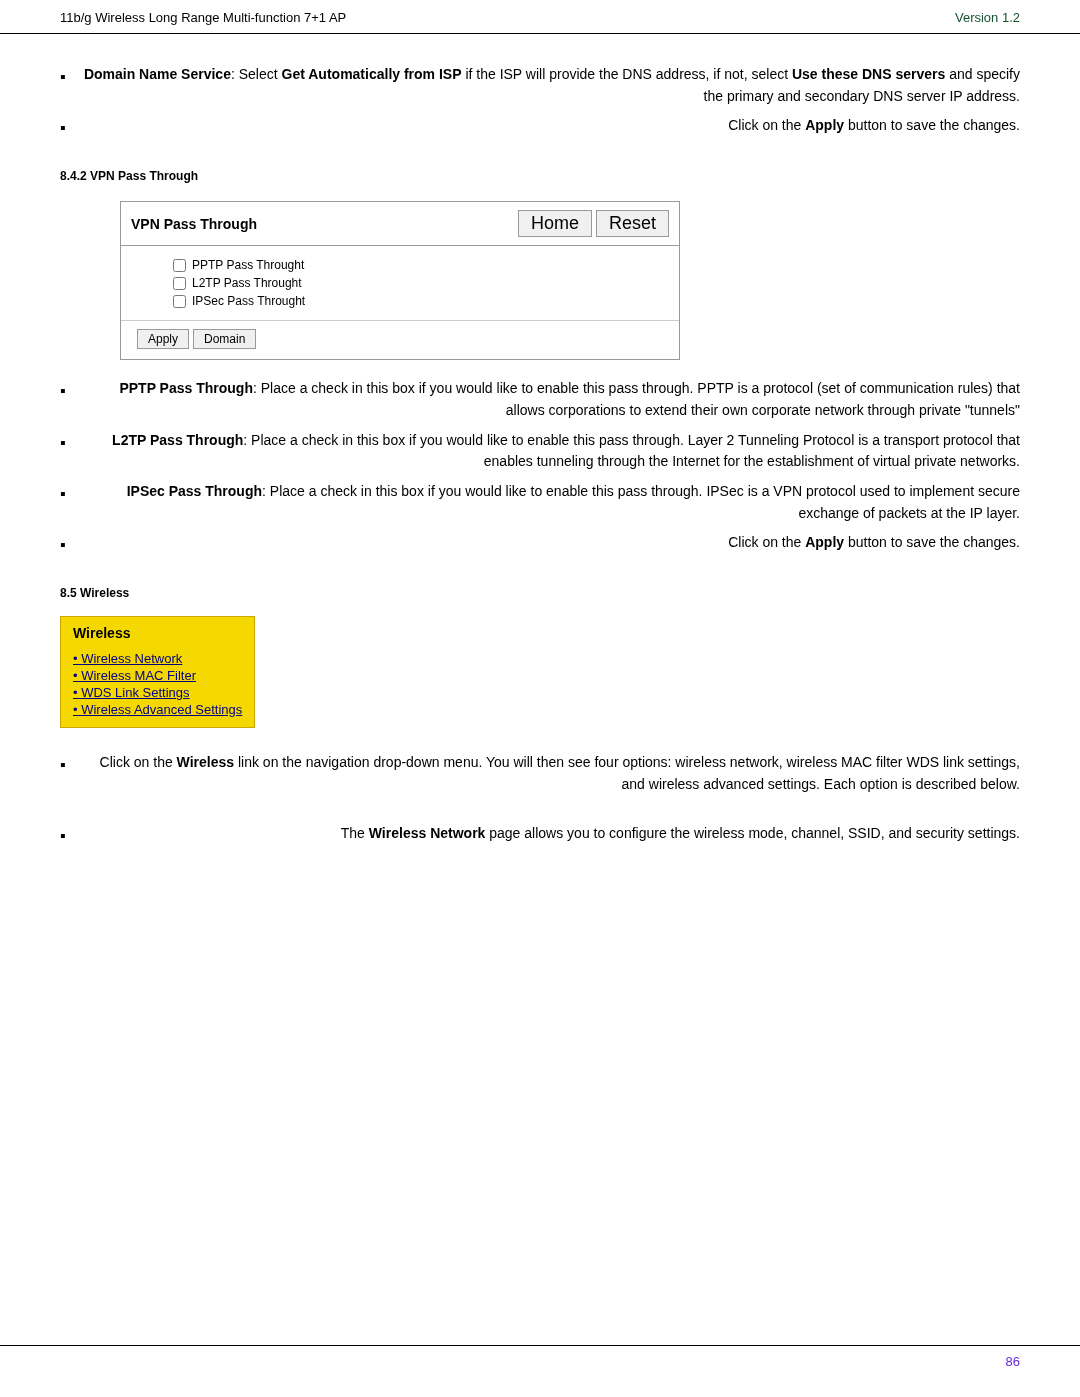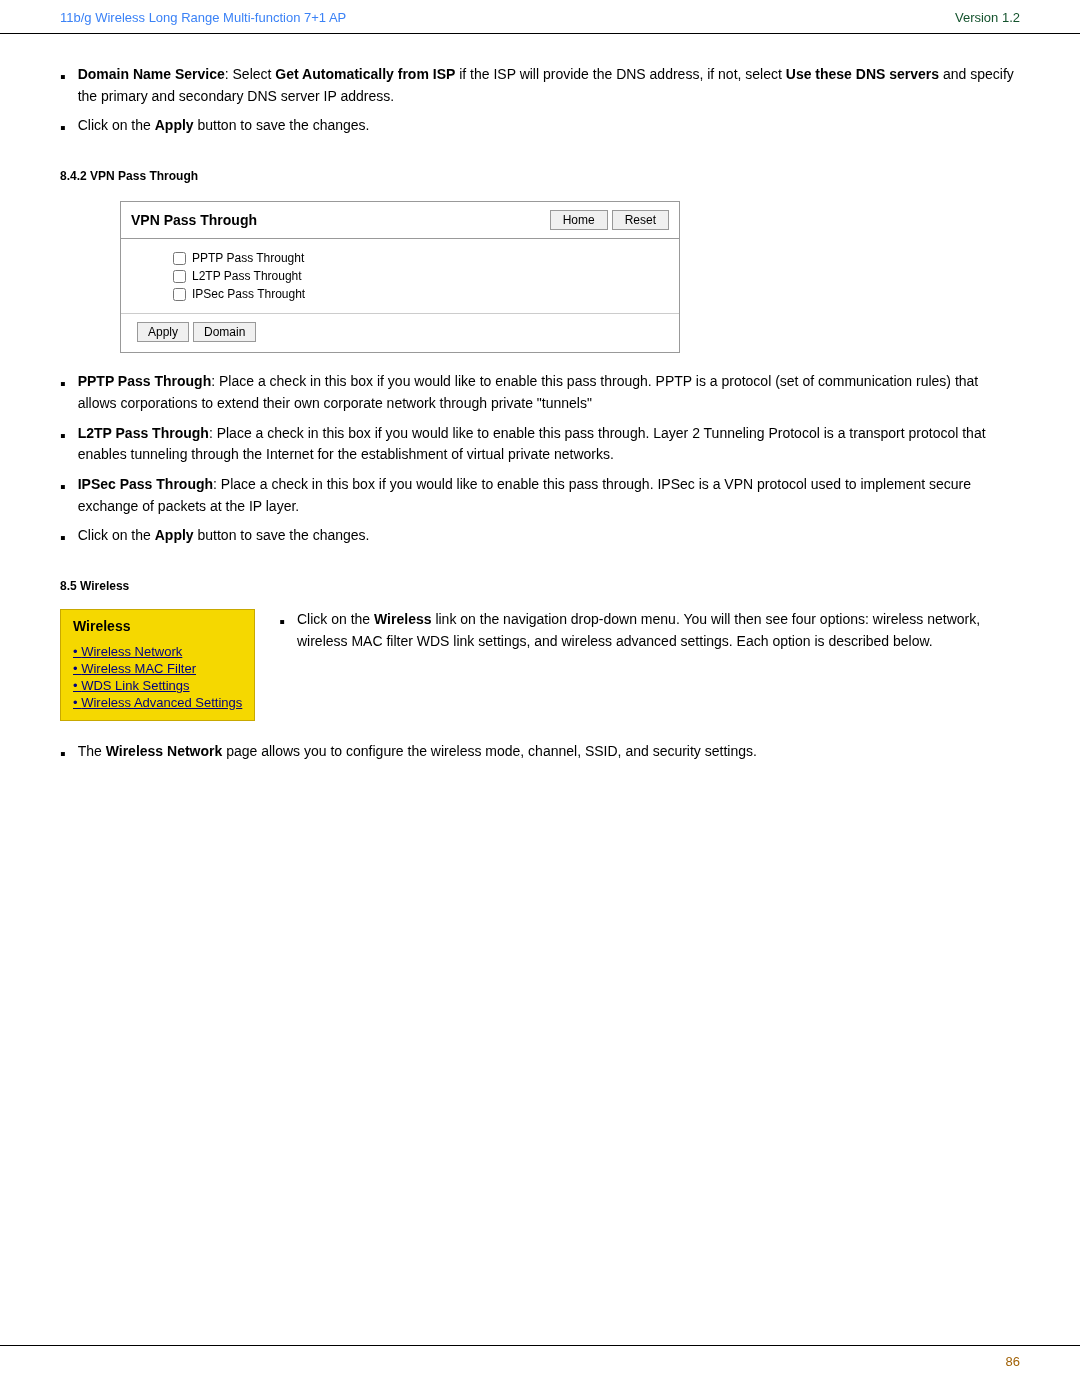--- a/index.html
+++ b/index.html
@@ -24,37 +24,38 @@
     .header {
       display: flex;
       justify-content: space-between;
       align-items: center;
       padding: 10px 60px 8px 60px;
       border-bottom: 1.5px solid #000;
       margin-bottom: 30px;
     }
     .header-left {
       font-size: 13px;
-      color: #3b82f6;
+      color: #000000;
     }
     .header-right {
       font-size: 13px;
       color: #14532d;
     }
 
     
     .content {
       padding: 0 60px 60px 60px;
     }
 
     
     .bullet-list {
       list-style: none;
       padding: 0;
       margin: 0 0 18px 0;
+      text-align: right;
     }
     .bullet-list li {
       display: flex;
       align-items: flex-start;
       margin-bottom: 8px;
       line-height: 1.55;
     }
     .bullet-list li::before {
       content: "▪";
       font-size: 16px;
@@ -95,21 +96,21 @@
     .vpn-box-title {
       font-size: 14px;
       font-weight: bold;
       color: #000;
     }
     .vpn-box-buttons {
       display: flex;
       gap: 4px;
     }
     .vpn-btn {
-      font-size: 12px;
+      font-size: 18px;
       padding: 2px 12px;
       background: #f0f0f0;
       border: 1px solid #999;
       cursor: pointer;
     }
     .vpn-box-body {
       padding: 12px 16px 8px 16px;
     }
     .checkbox-row {
       display: flex;
@@ -134,20 +135,21 @@
       border: 1px solid #999;
       cursor: pointer;
     }
 
     
     .wireless-section {
       display: flex;
       align-items: flex-start;
       margin: 16px 0 20px 0;
       gap: 24px;
+      flex-direction: column;
     }
     .wireless-menu-box {
       background: #f5d800;
       border: 1px solid #c8a800;
       min-width: 180px;
       padding: 0 0 8px 0;
       flex-shrink: 0;
     }
     .wireless-menu-title {
       background: #f5d800;
@@ -185,21 +187,21 @@
       left: 0;
       right: 0;
       padding: 8px 60px;
       border-top: 1.5px solid #000;
       display: flex;
       justify-content: flex-end;
       align-items: center;
     }
     .page-number {
       font-size: 13px;
-      color: #a16207;
+      color: #6d28d9;
     }
 
     b { font-weight: bold; }
   </style>
 </head>
 <body>
 
 <div class="page-wrapper">
 
   <div class="header">

